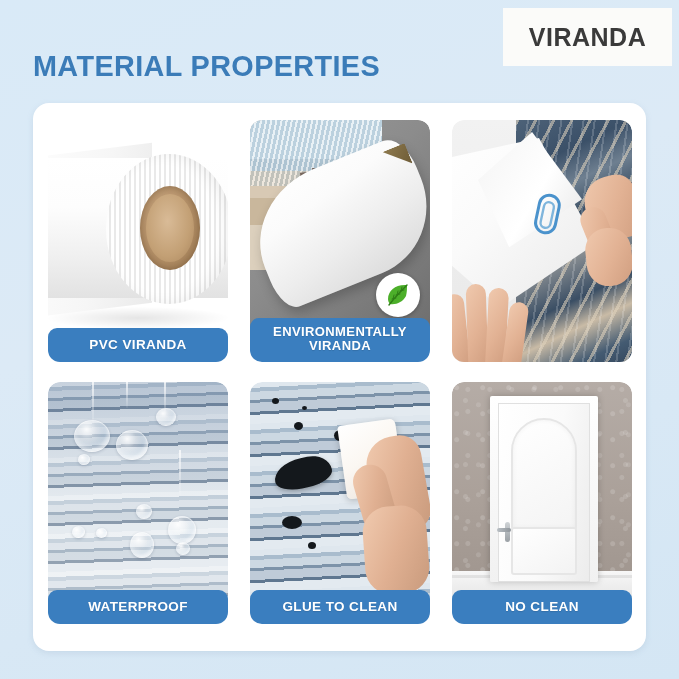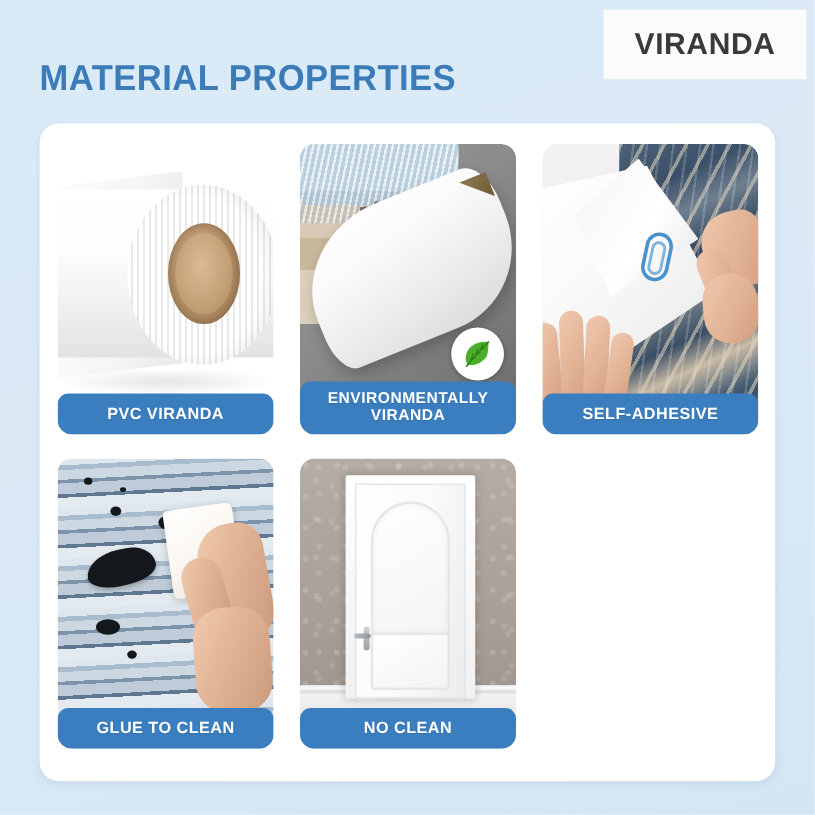--- a/index.html
+++ b/index.html
@@ -586,23 +586,41 @@
             <i></i>
             <i></i>
             <i></i>
           </div>
         <div class="adh-hand-r">
             <i></i>
             <i></i>
             <i></i>
           </div>
       </div>
-      <div class="card-label">SELF-ADHESIVE</div>
     </div>
 
+    <div class="card">
+      <div class="card-media m-water">
+        <div class="trail" style="left:44px;top:0;height:42px;"></div>
+        <div class="trail" style="left:78px;top:0;height:26px;"></div>
+        <div class="trail" style="left:116px;top:0;height:34px;"></div>
+        <div class="trail" style="left:131px;top:68px;height:46px;"></div>
+        <div class="drop" style="left:26px;top:38px;width:34px;height:30px;"></div>
+        <div class="drop" style="left:68px;top:48px;width:30px;height:28px;"></div>
+        <div class="drop" style="left:108px;top:26px;width:18px;height:16px;"></div>
+        <div class="drop" style="left:30px;top:72px;width:10px;height:9px;"></div>
+        <div class="drop" style="left:88px;top:122px;width:14px;height:13px;"></div>
+        <div class="drop" style="left:24px;top:144px;width:11px;height:10px;"></div>
+        <div class="drop" style="left:48px;top:146px;width:9px;height:8px;"></div>
+        <div class="drop" style="left:82px;top:150px;width:22px;height:24px;"></div>
+        <div class="drop" style="left:120px;top:134px;width:26px;height:26px;"></div>
+        <div class="drop" style="left:128px;top:160px;width:12px;height:11px;"></div>
+      </div>
+      <div class="card-label">WATERPROOF</div>
+    </div>
 
     <div class="card">
       <div class="card-media m-clean">
         <div class="stain" style="left:22px;top:16px;width:7px;height:6px;"></div>
         <div class="stain" style="left:52px;top:24px;width:5px;height:4px;"></div>
         <div class="stain" style="left:44px;top:40px;width:9px;height:8px;"></div>
         <div class="stain" style="left:84px;top:48px;width:13px;height:11px;"></div>
         <div class="stain big" style="left:24px;top:76px;"></div>
         <div class="stain" style="left:32px;top:134px;width:20px;height:13px;"></div>
         <div class="stain" style="left:58px;top:160px;width:8px;height:7px;"></div>

